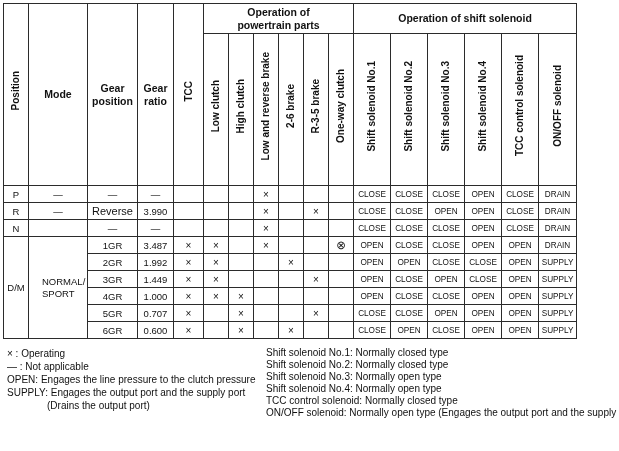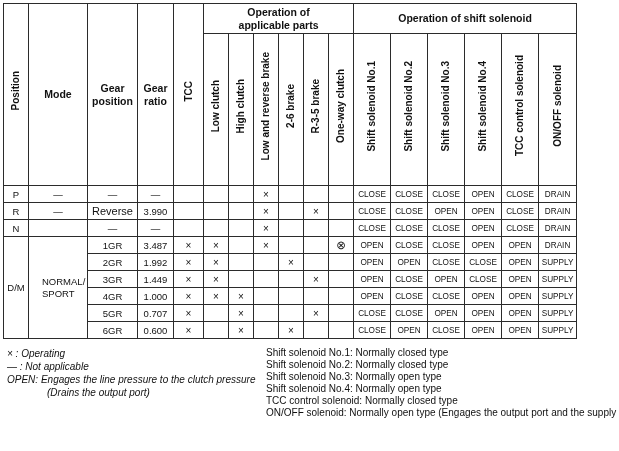--- a/index.html
+++ b/index.html
@@ -50,21 +50,21 @@
   .op-table td.mode-dm {
     text-align: left;
     padding-left: 13px;
     white-space: pre-line;
     font-size: 9.5px;
     line-height: 1.25;
   }
 
   .notes-left {
     position: absolute; left: 7px; top: 347px;
-    font-size: 10px; line-height: 13px; white-space: nowrap; font-style: italic;
+    font-size: 10px; line-height: 13px; white-space: nowrap;
   }
   .notes-right {
     position: absolute; left: 266px; top: 347px;
     font-size: 10px; line-height: 12.1px; white-space: nowrap;
   }
   .nl.indent { margin-left: 40px; }
 </style>
 </head>
 <body>
 
@@ -93,21 +93,21 @@
     <thead>
       <tr class="group-row">
         <th rowspan="2" class="vert hpos"><span class="vtext">Position</span></th>
         <th rowspan="2"><span>Mode</span></th>
         <th rowspan="2"><span class="pre">Gear
 position</span></th>
         <th rowspan="2"><span class="pre">Gear
 ratio</span></th>
         <th rowspan="2" class="vert"><span class="vtext">TCC</span></th>
         <th colspan="6" class="grouph"><span class="pre">Operation of
-applicable parts</span></th>
+powertrain parts</span></th>
         <th colspan="6" class="grouph"><span>Operation of shift solenoid</span></th>
       </tr>
       <tr class="cols-row">
         <th class="vert"><span class="vtext">Low clutch</span></th>
         <th class="vert"><span class="vtext">High clutch</span></th>
         <th class="vert"><span class="vtext">Low and reverse brake</span></th>
         <th class="vert"><span class="vtext">2-6 brake</span></th>
         <th class="vert"><span class="vtext">R-3-5 brake</span></th>
         <th class="vert"><span class="vtext">One-way clutch</span></th>
         <th class="vert"><span class="vtext">Shift solenoid No.1</span></th>
@@ -281,20 +281,21 @@
           <td class="c sol">OPEN</td>
           <td class="c sol">SUPPLY</td>
         </tr>
       </tbody>
   </table>
 
   <div class="notes-left">
     <div class="nl">× : Operating</div>
     <div class="nl">— : Not applicable</div>
     <div class="nl">OPEN: Engages the line pressure to the clutch pressure</div>
+    <div class="nl">SUPPLY: Engages the output port and the supply port</div>
     <div class="nl indent">(Drains the output port)</div>
   </div>
 
   <div class="notes-right">
     <div class="nl">Shift solenoid No.1: Normally closed type</div>
     <div class="nl">Shift solenoid No.2: Normally closed type</div>
     <div class="nl">Shift solenoid No.3: Normally open type</div>
     <div class="nl">Shift solenoid No.4: Normally open type</div>
     <div class="nl">TCC control solenoid: Normally closed type</div>
     <div class="nl">ON/OFF solenoid: Normally open type (Engages the output port and the supply port)</div>

